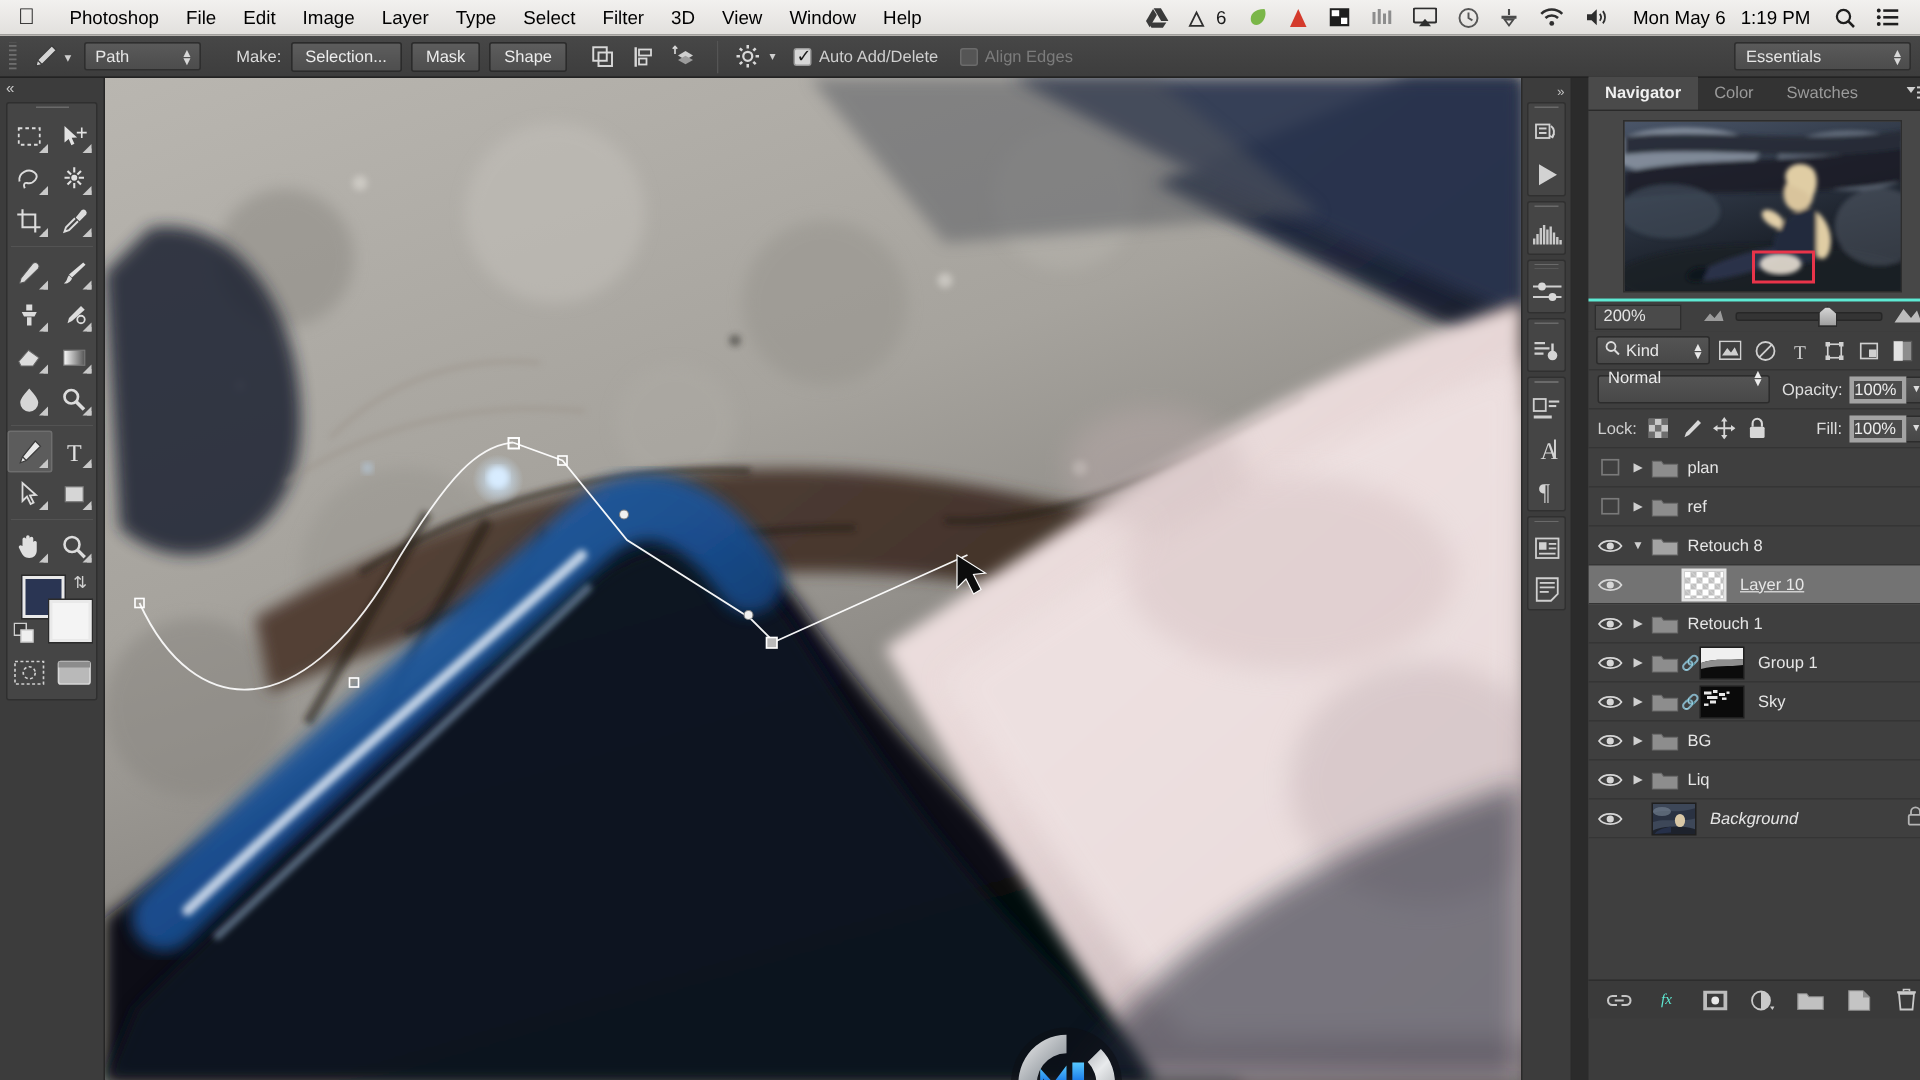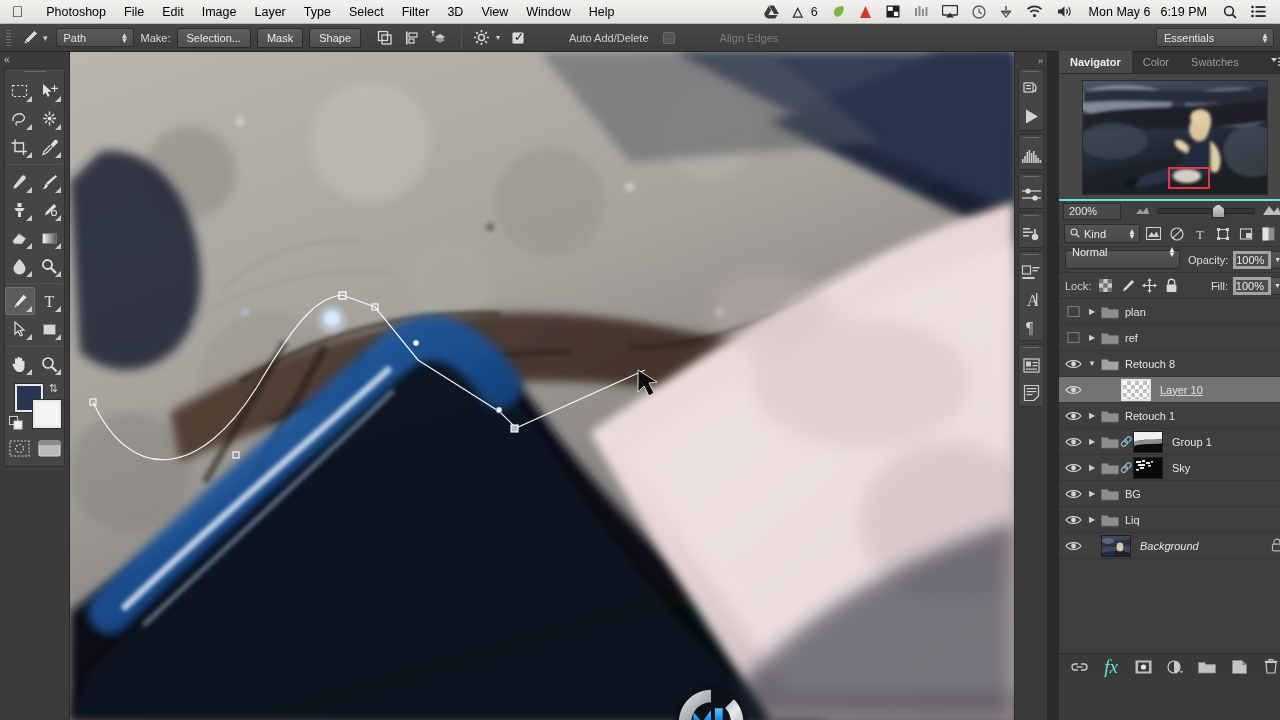--- a/index.html
+++ b/index.html
@@ -41,28 +41,28 @@
     margin-right: 4px; }
   .tool-preview { width: 26px; height: 22px; display: flex; align-items: center; justify-content: center; }
   .ob-sep { width: 1px; height: 22px; background: #2e2e2e; border-right: 1px solid #555; margin: 0 7px; }
   .ps-select {
     height: 19px; background: linear-gradient(#5a5a5a,#4c4c4c);
     border: 1px solid #2e2e2e; border-radius: 2px;
     display: flex; align-items: center; padding: 0 4px 0 7px;
     color: #e6e6e6; font-size: 11px; white-space: nowrap;
   }
   .ps-select .stepper { margin-left: auto; padding-left: 8px; display:flex; flex-direction: column; line-height: 5px; font-size: 8px; color:#d8d8d8;}
-  .ob-label { margin: 0 6px 0 7px; color: #dcdcdc; }
+  .ob-label { margin: 0 6px 0 24px; color: #dcdcdc; }
   .ps-btn {
     height: 20px; padding: 0 9px; background: linear-gradient(#5d5d5d,#4e4e4e);
     border: 1px solid #2b2b2b; border-radius: 2px; color: #ececec;
     display: flex; align-items: center; margin-right: 6px; font-size: 11px;
   }
   .icon-btn { width: 24px; height: 22px; display:flex; align-items:center; justify-content:center; margin-right:3px;}
-  .chk { display: flex; align-items: center; margin-right: 14px; gap: 40px; }
+  .chk { display: flex; align-items: center; margin-right: 14px; }
   .chkbox { width: 12px; height: 12px; border: 1px solid #9a9a9a; border-radius: 2px;
             background: #d8d8d8; margin-right: 5px; position: relative; }
   .chkbox.on::after { content: "✓"; position: absolute; left: 1px; top: -3px; font-size: 12px; color: #1a1a1a; }
   .dim { color: #7c7c7c; }
   .dim .chkbox { background: #555; border-color: #6b6b6b; }
   .ws-select { margin-left: auto; margin-right: 6px; width: 118px; }
 
   
   .toolbar {
     position: absolute; left: 0; top: 52px; width: 70px; height: 668px;
@@ -266,21 +266,21 @@
       <span class="si">
         <svg width="16" height="13" viewBox="0 0 16 13">
             <path d="M1 4.5 H4 L7.5 1.2 V11.8 L4 8.5 H1 Z" fill="#2e2e2e"></path>
             <g fill="none" stroke="#2e2e2e" stroke-width="1.2">
               <path d="M9.5 4.2 A3.6 3.6 0 0 1 9.5 8.8"></path>
               <path d="M11.6 2.4 A6.6 6.6 0 0 1 11.6 10.6"></path>
             </g>
           </svg>
       </span>
       <span class="clock">Mon May 6</span>
-      <span class="clock" style="padding-left:0;">6:19 PM</span>
+      <span class="clock" style="padding-left:0;">1:19 PM</span>
       <span class="si">
         <svg width="14" height="14" viewBox="0 0 14 14">
             <circle cx="6" cy="6" r="4.4" fill="none" stroke="#1e1e1e" stroke-width="1.5"></circle>
             <path d="M9.3 9.3 L13 13" stroke="#1e1e1e" stroke-width="1.7"></path>
           </svg>
       </span>
       <span class="si">
         <svg width="15" height="13" viewBox="0 0 15 13">
             <g fill="#1e1e1e">
               <circle cx="1.5" cy="2" r="1.3"></circle>
@@ -1208,21 +1208,21 @@
         <span class="lfic">
           <svg width="17" height="12" viewBox="0 0 17 12">
               <g fill="none" stroke="#c5c5c5" stroke-width="1.4">
                 <path d="M7 3 H4 a3 3 0 0 0 0 6 H7"></path>
                 <path d="M10 3 H13 a3 3 0 0 1 0 6 H10"></path>
                 <path d="M5.5 6 H11.5"></path>
               </g>
             </svg>
         </span>
         <span class="lfic">
-          <span style="font-family:'Liberation Serif',serif;font-style:italic;font-size:19px;color:#5eead4;">fx</span>
+          <span style="font-family:'Liberation Serif',serif;font-style:italic;font-size:10px;color:#5eead4;">fx</span>
         </span>
         <span class="lfic">
           <svg width="17" height="14" viewBox="0 0 17 14">
               <rect x="0.5" y="0.5" width="16" height="13" fill="#bdbdbd"></rect>
               <rect x="3" y="2.5" width="11" height="9" fill="#3a3a3a"></rect>
               <circle cx="8.5" cy="7" r="2.6" fill="#e8e8e8"></circle>
             </svg>
         </span>
         <span class="lfic">
           <svg width="16" height="14" viewBox="0 0 16 14">

